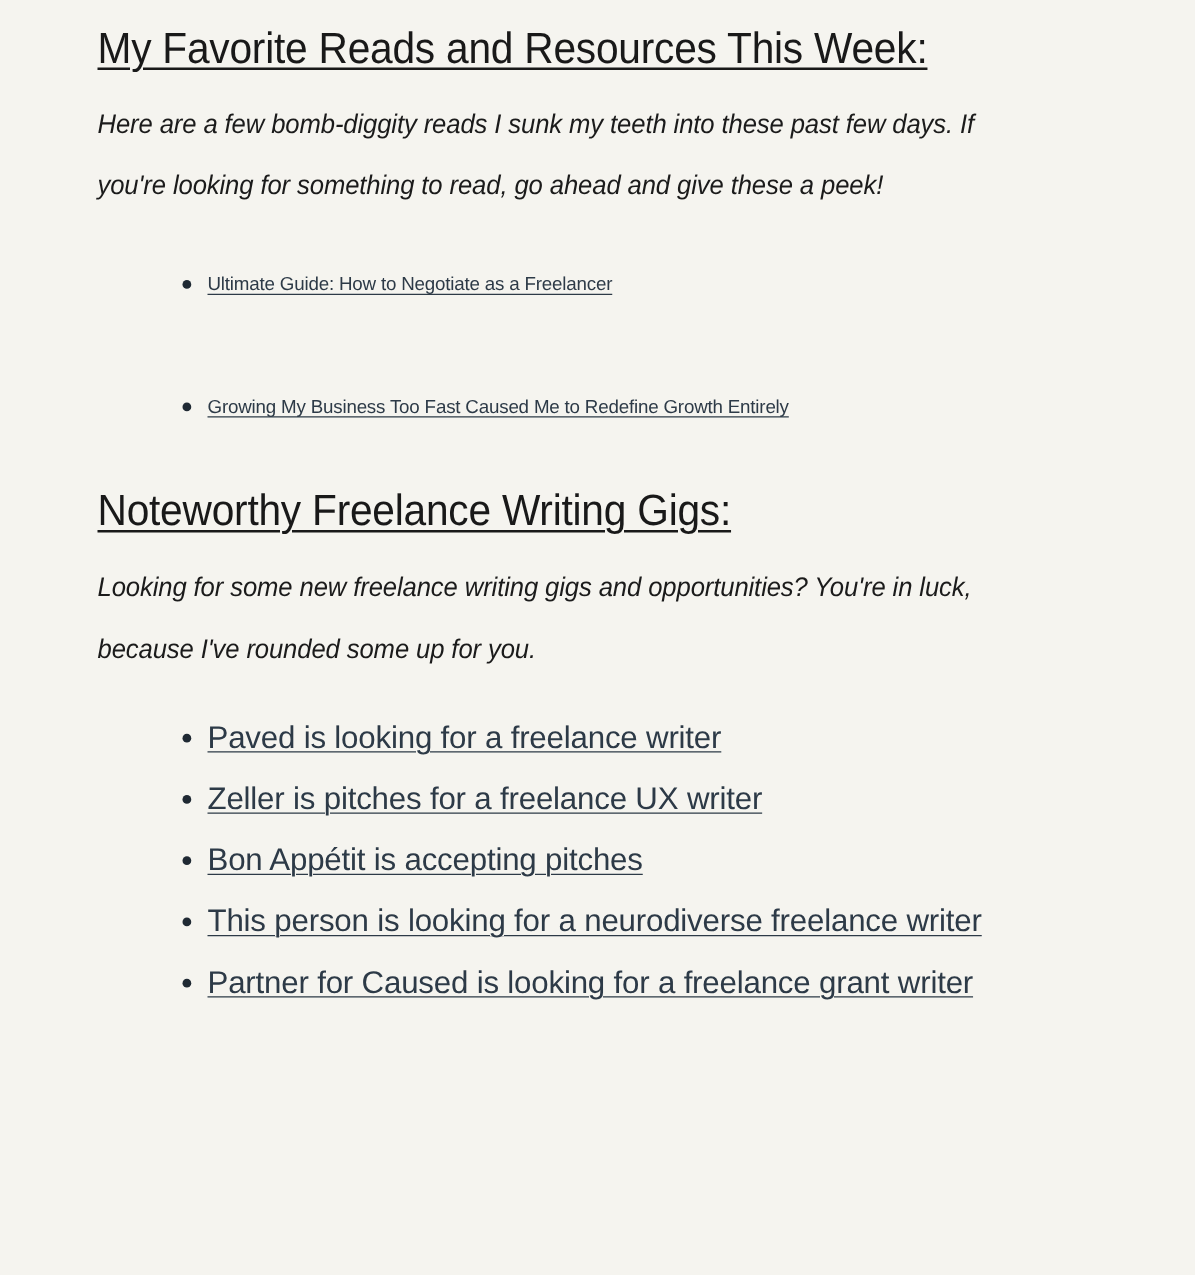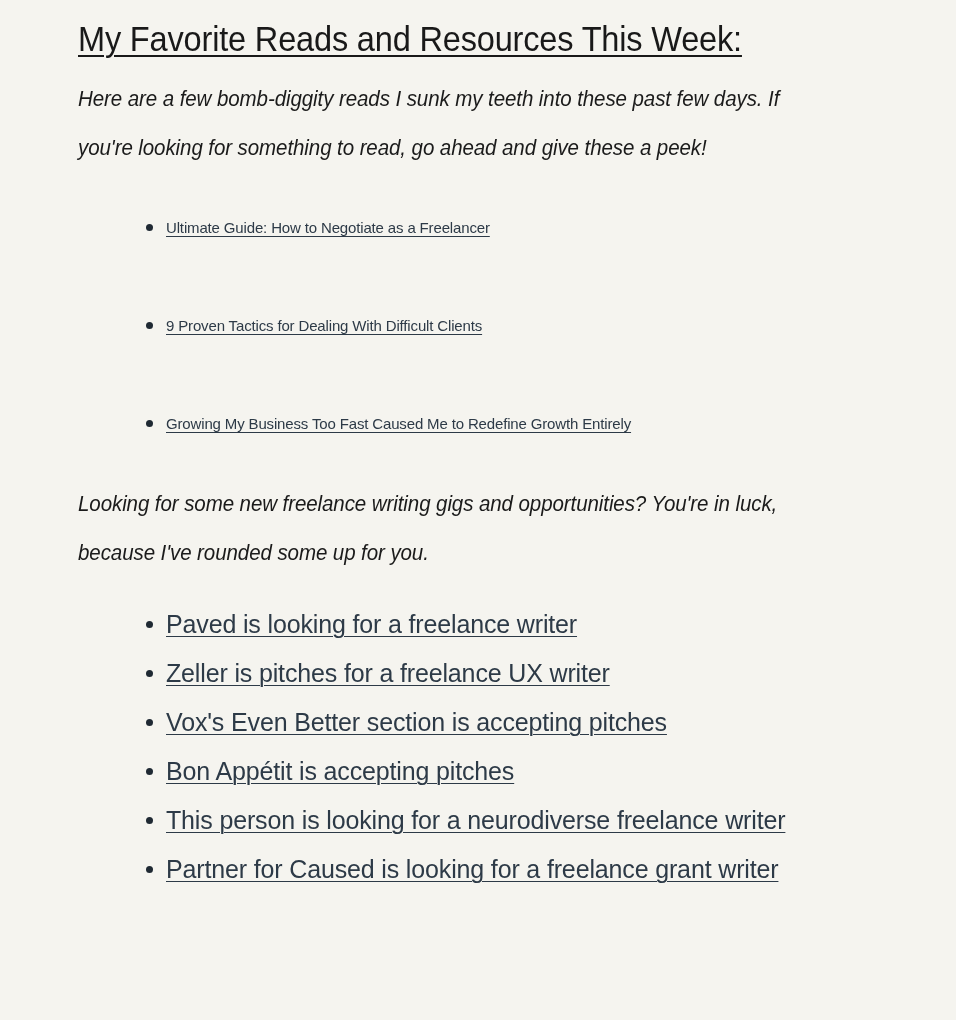--- a/index.html
+++ b/index.html
@@ -116,41 +116,38 @@
     <h2 class="section-heading">My Favorite Reads and Resources This Week:</h2>
   </div>
 
   <p class="intro-para">Here are a few bomb-diggity reads I sunk my teeth into these past few days. If you're looking for something to read, go ahead and give these a peek!</p>
 
   <ul class="link-list loose">
     <li>
       <a class="resource-link" href="#">Ultimate Guide: How to Negotiate as a Freelancer</a>
     </li>
     <li>
-      <a class="resource-link" href="#">9 Proven Tactics for Dealing With Difficult Clients</a>
-    </li>
-    <li>
       <a class="resource-link" href="#">Growing My Business Too Fast Caused Me to Redefine Growth Entirely</a>
     </li>
   </ul>
 
   <div class="gap-after-list-1"></div>
 
+  <div class="heading-2-wrap">
+    <h2 class="section-heading">Noteworthy Freelance Writing Gigs:</h2>
+  </div>
 
   <p class="intro-para">Looking for some new freelance writing gigs and opportunities? You're in luck, because I've rounded some up for you.</p>
 
   <ul class="link-list tight">
     <li>
       <a class="resource-link" href="#">Paved is looking for a freelance writer</a>
     </li>
     <li>
       <a class="resource-link" href="#">Zeller is pitches for a freelance UX writer</a>
-    </li>
-    <li>
-      <a class="resource-link" href="#">Vox's Even Better section is accepting pitches</a>
     </li>
     <li>
       <a class="resource-link" href="#">Bon Appétit is accepting pitches</a>
     </li>
     <li>
       <a class="resource-link" href="#">This person is looking for a neurodiverse freelance writer</a>
     </li>
     <li>
       <a class="resource-link" href="#">Partner for Caused is looking for a freelance grant writer</a>
     </li>

